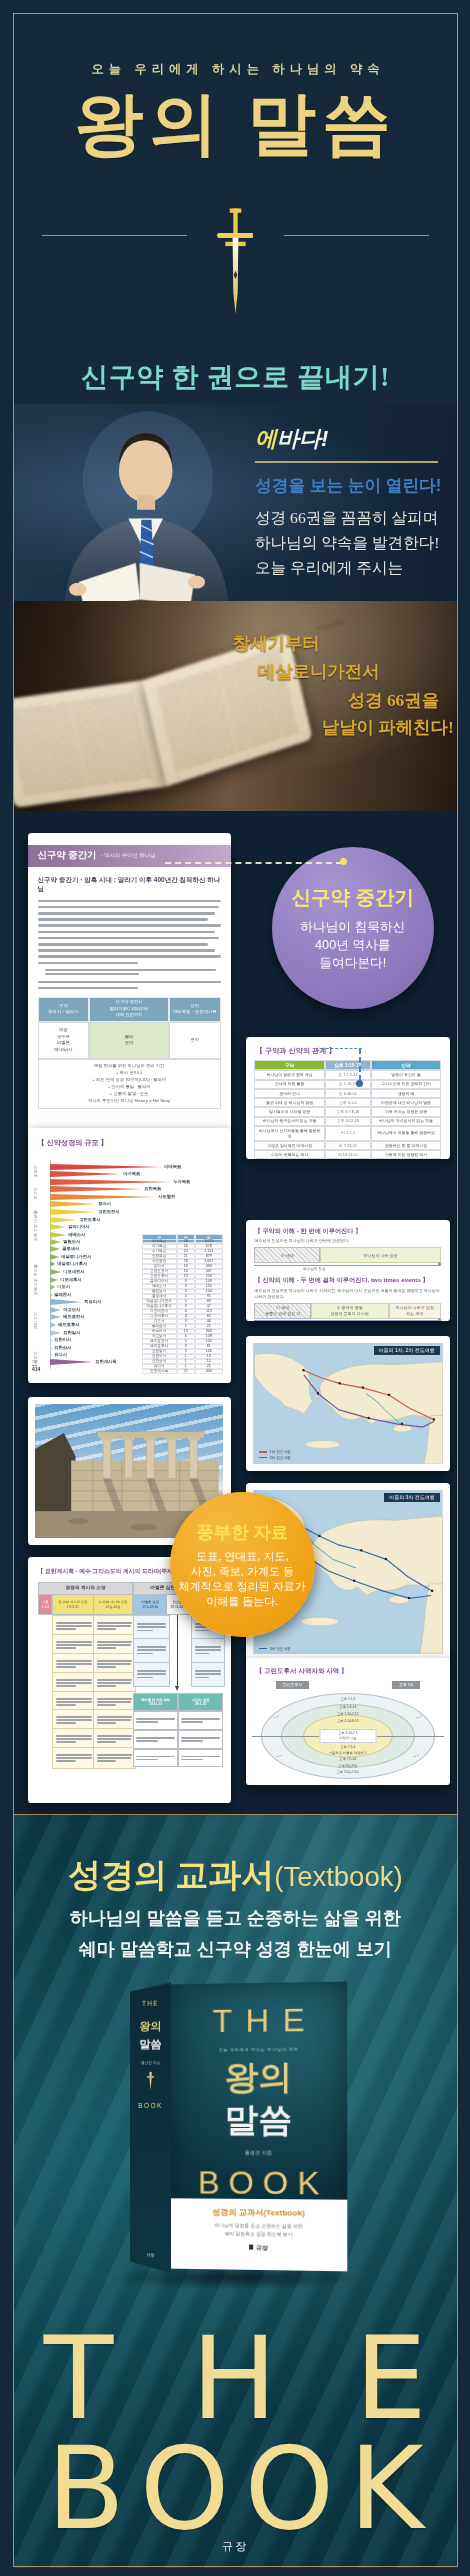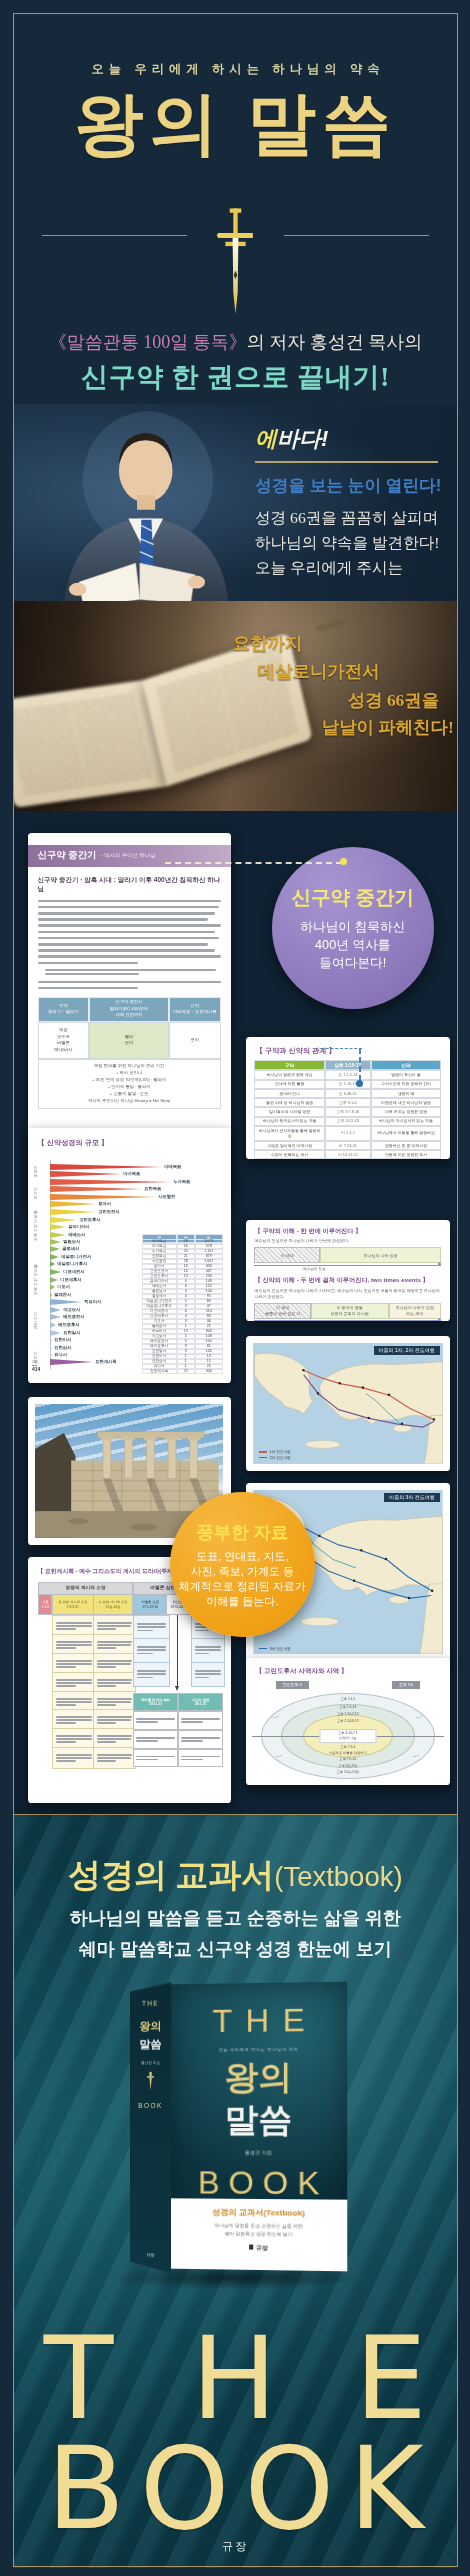--- a/index.html
+++ b/index.html
@@ -95,21 +95,21 @@
   .rt{margin:0 8.7px;font-size:3.9px;color:#444;}
   .rt .mrow{min-height:9px;}
   .rt .mcell{padding:0.7px 1.4px;border-color:#d4dadf;}
   .rt .h1{background:#8ab832;color:#fff;font-weight:bold;font-size:4.7px;}
   .rt .h2{background:#93b5c9;color:#fff;font-weight:bold;font-size:4.7px;}
   .rt .h3{background:#5aa7c9;color:#fff;font-weight:bold;font-size:4.7px;}
   .c38{width:38%;} .c24{width:24%;}
   .rt .ref{color:#777;}
   
   .cardC{left:13.8px;top:317px;width:203px;height:255px;}
-  .cardC .ctitle{position:absolute;left:10px;top:10px;}
+  .cardC .ctitle{position:absolute;left:10px;top:10px;font-family:Liberation Serif, serif;}
   .axis{position:absolute;left:22px;top:32px;width:0.7px;height:209px;background:#c2c6ca;}
   .frow{position:absolute;left:22.4px;display:flex;align-items:center;height:7.2px;}
   .tri{width:0;height:0;border-top:3.3px solid transparent;border-bottom:3.3px solid transparent;border-left:43px solid #ccc;}
   .frow .lbl{margin-left:2.2px;font-size:4.3px;font-weight:bold;color:#37474f;white-space:nowrap;}
   .grp{position:absolute;left:5.8px;writing-mode:vertical-rl;transform:rotate(180deg);font-size:4px;color:#888;white-space:nowrap;}
   .cnote{position:absolute;left:4.3px;top:232px;font-size:3.6px;color:#777;border-bottom:0.7px solid #999;padding-bottom:0.7px;}
   .cnoteval{position:absolute;left:4.3px;top:238px;font-size:5px;font-weight:bold;color:#333;}
   .ntt{position:absolute;left:114px;top:106px;width:81px;font-size:3.6px;color:#444;background:#fff;}
   .ntt .mrow{height:5px;line-height:5px;}
   .ntt .mcell{border-color:#e0e4e8;padding:0;}
@@ -240,23 +240,20 @@
       </linearGradient>
     </defs>
     <rect x="20" y="2" width="16" height="6" fill="#e8c84f"></rect>
     <rect x="25" y="2" width="6" height="36" fill="#e8c84f"></rect>
     <path d="M4 36 L52 36 L52 43 L4 43 L2 39 Z" fill="#edd05a"></path>
     <rect x="14" y="48" width="28" height="6" fill="#e8c84f"></rect>
     <polygon points="24,43 32,43 31,118 28,148 25,118" fill="url(#blade)"></polygon>
     <polygon points="28,88 30.5,94 28,100 25.5,94" fill="#3c3217"></polygon>
   </svg>
 
-  <div class="abs ctr authorline serif">
-    <span class="pink">《말씀관통 100일 통독》</span><span>의 저자 홍성건 목사의</span>
-  </div>
   <div class="abs ctr headline serif">신구약 한 권으로 끝내기!</div>
 
   <div class="abs author-sec">
     <svg width="275" height="197" viewBox="0 0 380 272">
       <defs>
         <linearGradient id="suitg" x1="0" y1="0" x2="0" y2="1">
           <stop offset="0" stop-color="#55657a"></stop>
             <stop offset="1" stop-color="#2c3947"></stop>
         </linearGradient>
       </defs>
@@ -300,21 +297,21 @@
       <div class="pg l">
         <div class="txt c1"></div>
           <div class="txt c2"></div>
       </div>
       <div class="pg r">
         <div class="txt c1"></div>
           <div class="txt c2"></div>
         <div class="psalms">PSALMS</div>
       </div>
     </div>
-    <div class="goldline-ph serif" style="left:219px;top:30px;">요한까지</div>
+    <div class="goldline-ph serif" style="left:219px;top:30px;">창세기부터</div>
     <div class="goldline-ph serif" style="left:244px;top:58px;">데살로니가전서</div>
     <div class="goldline-ph serif" style="left:334px;top:87px;">성경 66권을</div>
     <div class="goldline-ph serif" style="left:308px;top:114px;">낱낱이 파헤친다!</div>
   </div>
 
   <div class="abs samples">
 
     <div class="abs dashA"></div>
     <div class="abs dotA"></div>
     <div class="abs dashBh"></div>

